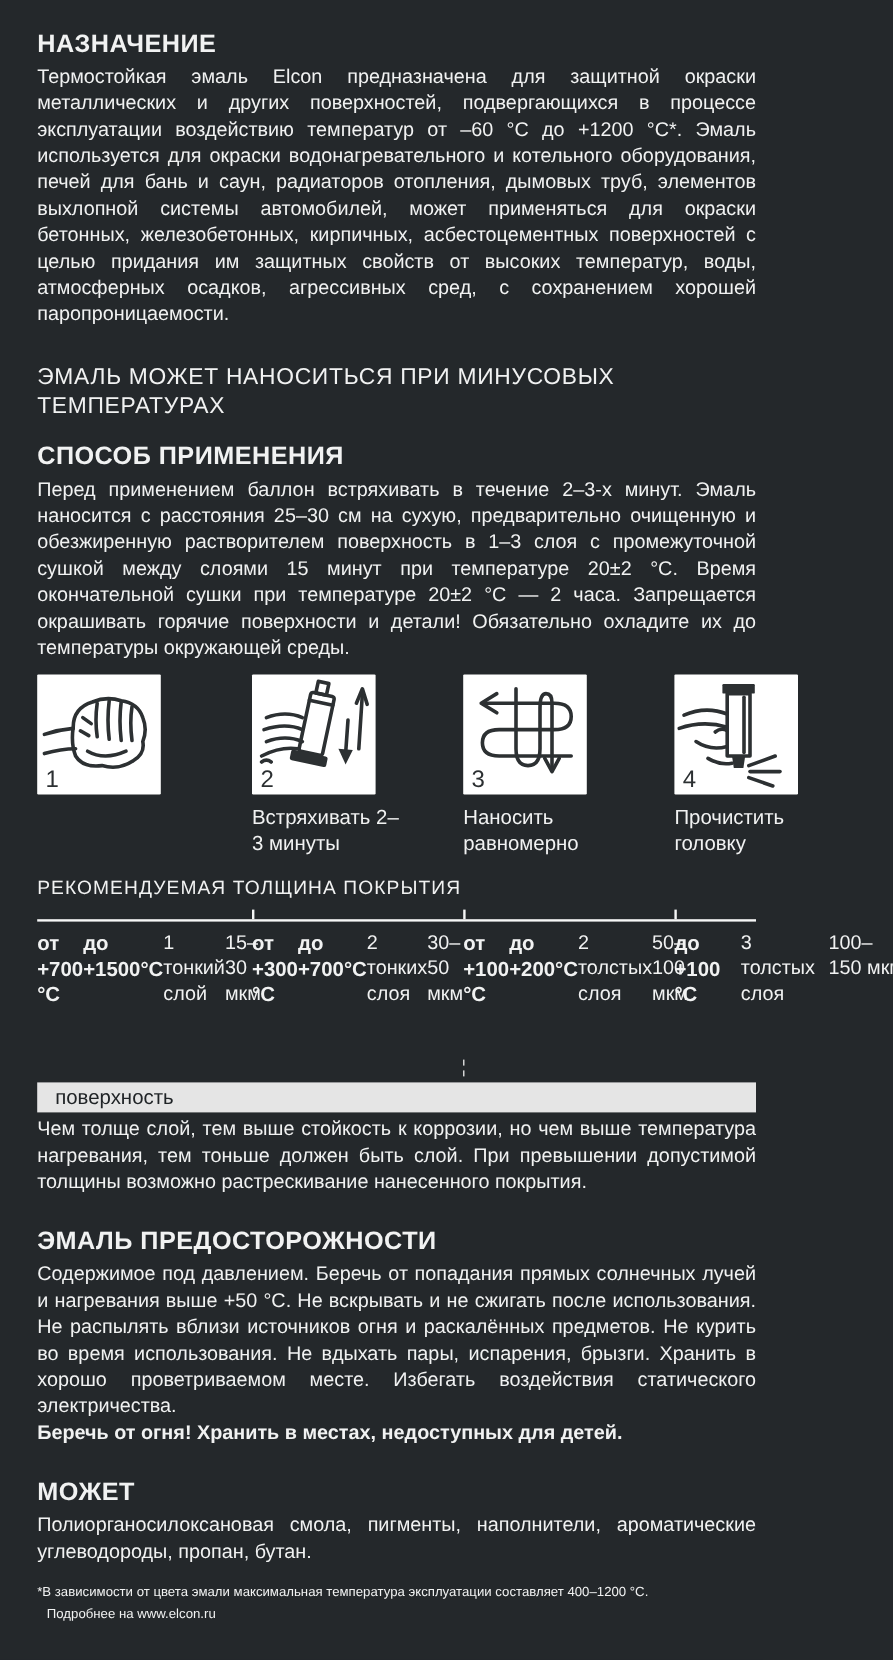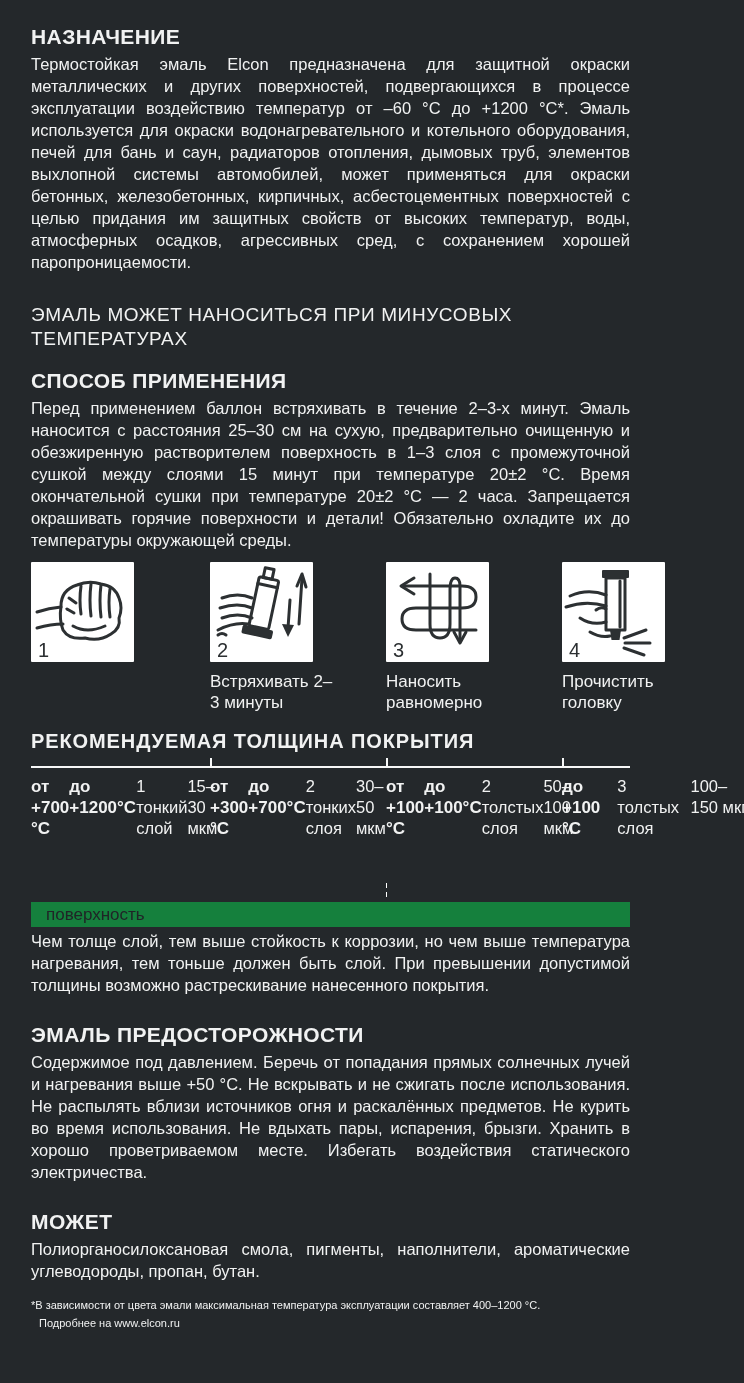--- a/index.html
+++ b/index.html
@@ -4,42 +4,42 @@
 <style>
   html,body{margin:0;padding:0}
   body{
     width:744px;height:1383px;overflow:hidden;
     background:#24282b;color:#f1f2f2;
     font-family:"Liberation Sans",sans-serif;
     -webkit-font-smoothing:antialiased;
   }
   .label{box-sizing:border-box;width:664px;height:1383px;padding:24px 34px 0 31px;}
   h2{margin:0;font-size:21px;line-height:26px;font-weight:700;letter-spacing:.4px;}
-  h2.light{font-weight:700;font-size:20px;letter-spacing:.9px;}
+  h2.light{font-weight:400;font-size:16px;letter-spacing:.9px;}
   p.body{margin:3px 0 0;font-size:16.5px;line-height:22px;text-align:justify;}
   .banner{margin:30px 0 0;font-size:19px;line-height:24px;font-weight:400;letter-spacing:.6px;}
   .sec-app{margin-top:17px;}
   .steps{display:grid;grid-template-columns:179px 176px 176px 1fr;margin-top:11px;}
   .icon-box{width:103px;height:100px;background:#fff;position:relative;border-radius:1px;}
   .icon-box svg{display:block;width:103px;height:100px;}
   .step-num{position:absolute;left:7px;bottom:2px;font-size:20px;line-height:20px;color:#2c3032;}
   .step-label{margin-top:9px;font-size:17px;line-height:21px;max-width:125px;}
   .sec-coat{margin-top:15px;}
   .rule{height:2px;background:#f6f7f7;margin-top:12px;position:relative;}
   .rule .tick{position:absolute;bottom:2px;width:2px;height:8px;background:#f6f7f7;}
   .tick1{left:179px}.tick2{left:355px}.tick3{left:531px}
   .coat-grid{display:grid;grid-template-columns:179px 176px 176px 1fr;margin-top:8px;height:121px;}
   .coat-col{display:flex;flex-direction:row;}
   .coat-bold{font-weight:700;font-size:17px;line-height:21px;}
   .coat-line{font-size:16.5px;line-height:21px;}
   .bars{margin-top:auto;display:flex;flex-direction:column;gap:4px;width:145px;}
   .bar{background:#fff;}
   .bar.thin{height:5px;}
   .bar.thick{height:9px;}
-  .surface-bar{margin-top:5px;height:25px;background:#15803d;color:#202427;
+  .surface-bar{margin-top:5px;height:25px;background:#e5e5e5;color:#202427;
     display:flex;align-items:center;padding-left:15px;font-size:17px;}
   .note{margin-top:19px;}
   .sec{margin-top:26px;}
   .warning{margin:0;font-size:16.5px;line-height:22px;font-weight:700;}
   .footnote{margin-top:15px;font-size:11px;line-height:17.5px;}
   .footnote p{margin:0;}
   .footnote .l2{padding-left:8px;}
   .ic{stroke:#2c3032;stroke-width:3;fill:none;stroke-linecap:round;stroke-linejoin:round;}
   .ic-fill{fill:#2c3032;stroke:none;}
 </style>
@@ -143,40 +143,40 @@
   <section class="sec-coat">
     <h2 class="light">РЕКОМЕНДУЕМАЯ ТОЛЩИНА ПОКРЫТИЯ</h2>
     <div class="rule">
       <span class="tick tick1"></span>
       <span class="tick tick2"></span>
       <span class="tick tick3"></span>
     </div>
     <div class="coat-grid" id="coat-grid">
         <div class="coat-col">
           <div class="coat-bold">от +700 °С</div>
-          <div class="coat-bold">до +1200°С</div>
+          <div class="coat-bold">до +1500°С</div>
           <div class="coat-line">1 тонкий слой</div>
           <div class="coat-line">15–30 мкм</div>
           <div class="bars">
             <div class="bar thin"></div>
           </div>
         </div>
         <div class="coat-col">
           <div class="coat-bold">от +300 °С</div>
           <div class="coat-bold">до +700°С</div>
           <div class="coat-line">2 тонких слоя</div>
           <div class="coat-line">30–50 мкм</div>
           <div class="bars">
             <div class="bar thin"></div>
             <div class="bar thin"></div>
           </div>
         </div>
         <div class="coat-col">
           <div class="coat-bold">от +100 °С</div>
-          <div class="coat-bold">до +100°С</div>
+          <div class="coat-bold">до +200°С</div>
           <div class="coat-line">2 толстых слоя</div>
           <div class="coat-line">50–100 мкм</div>
           <div class="bars">
             <div class="bar thick"></div>
             <div class="bar thick"></div>
           </div>
         </div>
         <div class="coat-col">
           <div class="coat-bold">до +100 °С</div>
           <div class="coat-line">3 толстых слоя</div>
@@ -191,20 +191,21 @@
     <div class="surface-bar">
       <span>поверхность</span>
     </div>
     <p class="body note">Чем толще слой, тем выше стойкость к коррозии, но чем выше температура нагревания, тем тоньше должен быть слой. При превышении допустимой толщины возможно растрескивание нанесенного покрытия.</p>
   </section>
 
 
   <section class="sec">
     <h2>ЭМАЛЬ ПРЕДОСТОРОЖНОСТИ</h2>
     <p class="body">Содержимое под давлением. Беречь от попадания прямых солнечных лучей и нагревания выше +50 °С. Не вскрывать и не сжигать после использования. Не распылять вблизи источников огня и раскалённых предметов. Не курить во время использования. Не вдыхать пары, испарения, брызги. Хранить в хорошо проветриваемом месте. Избегать воздействия статического электричества.</p>
+    <p class="warning">Беречь от огня! Хранить в местах, недоступных для детей.</p>
   </section>
 
   <section class="sec">
     <h2>МОЖЕТ</h2>
     <p class="body">Полиорганосилоксановая смола, пигменты, наполнители, ароматические углеводороды, пропан, бутан.</p>
   </section>
 
   <footer class="footnote">
     <p>*В зависимости от цвета эмали максимальная температура эксплуатации составляет 400–1200 °С.</p>
     <p class="l2">Подробнее на www.elcon.ru</p>

